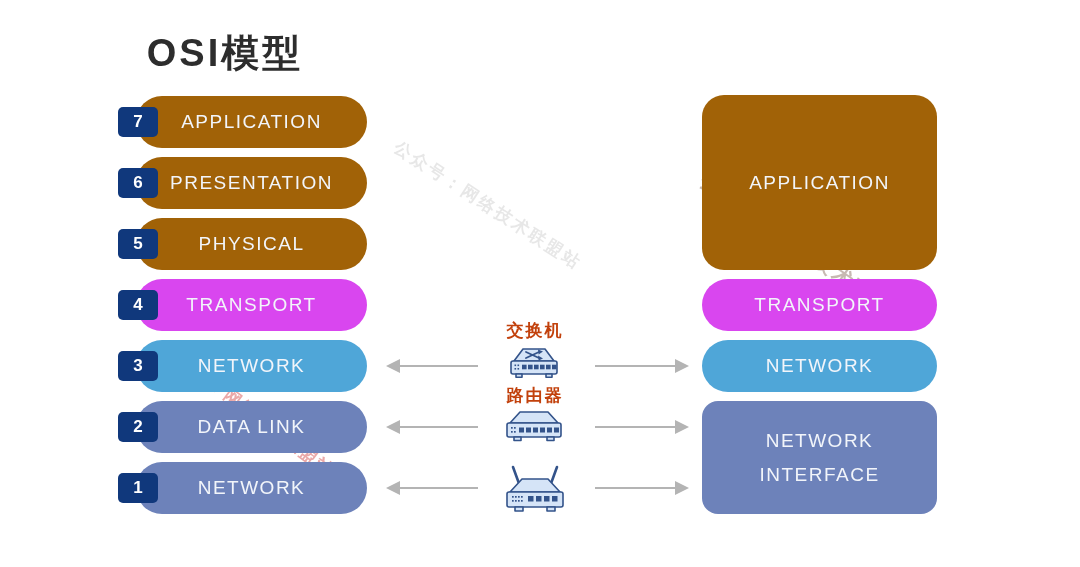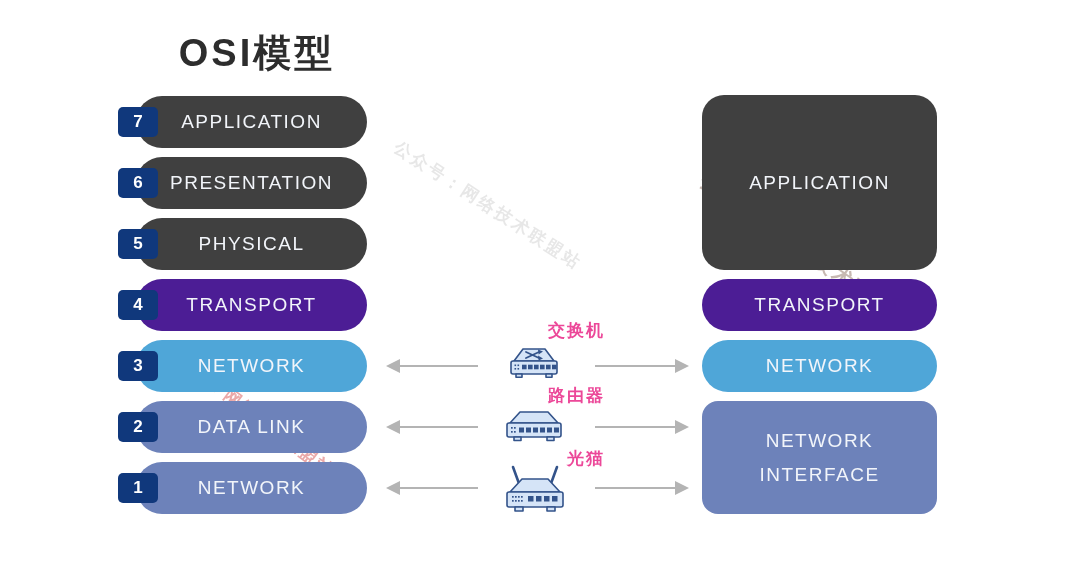--- a/index.html
+++ b/index.html
@@ -3,49 +3,49 @@
 <meta charset="utf-8">
 <style>
   html,body { margin:0; padding:0; background:#ffffff; }
   .stage {
     position:relative; width:1080px; height:567px; background:#ffffff;
     font-family:"Liberation Sans", sans-serif; overflow:hidden;
   }
   
   .title { position:absolute; font-weight:700; font-size:38px; color:#2d2d2d;
            letter-spacing:3px; text-align:center; white-space:nowrap; }
-  .title-osi   { left:147px; top:28px; width:220px; }
+  .title-osi   { left:115px; top:28px; width:220px; }
   .title-tcpip { left:680px; top:34px; width:300px; }
 
   
   .osi-row { position:absolute; left:118px; width:249px; height:52px; }
   .pill { position:absolute; left:18px; top:0; right:0; bottom:0; border-radius:26px;
           display:flex; align-items:center; justify-content:center;
           color:#f2f5fa; font-size:19px; letter-spacing:1.5px; }
   .badge { position:absolute; left:0; top:11px; width:40px; height:30px;
            background:#10387c; border-radius:5px; color:#ffffff; font-weight:700;
            font-size:17px; display:flex; align-items:center; justify-content:center; z-index:2; }
-  .c-peri  { background:#404040; }
-  .c-green { background:#4c1d95;text-align:right; }
+  .c-peri  { background:#a16207; }
+  .c-green { background:#d946ef;text-align:right; }
   .c-blue  { background:#4fa6d8; }
   .c-slate { background:#6d82ba; }
 
   
   .tcp-block { position:absolute; left:702px; width:235px;
                display:flex; align-items:center; justify-content:center;
                color:#f2f5fa; font-size:19px; letter-spacing:1.5px; }
   .tcp-app       { top:95px;  height:175px; border-radius:22px; }
   .tcp-transport { top:279px; height:52px;  border-radius:26px; }
   .tcp-network   { top:340px; height:52px;  border-radius:26px; }
   .tcp-interface { top:401px; height:113px; border-radius:16px;
                    flex-direction:column; line-height:1.75; }
 
   
-  .device-label { position:absolute; left:465px; width:140px; text-align:right;
-                  font-weight:700; font-size:17px; color:#ec4899; letter-spacing:2px; }
+  .device-label { position:absolute; left:465px; width:140px; text-align:center;
+                  font-weight:700; font-size:17px; color:#c2410c; letter-spacing:2px; }
   .lbl-switch { top:319px; }
   .lbl-router { top:384px; }
   .lbl-modem  { top:447px; }
   .device-icon { position:absolute; }
   .icon-switch { left:504px; top:343px; }
   .icon-router { left:502px; top:407px; }
   .icon-modem  { left:500px; top:460px; }
 
   
   .arrow { position:absolute; height:16px; }
@@ -204,21 +204,20 @@
         <rect x="17" y="20.5" width="5" height="5"></rect>
         <rect x="24" y="20.5" width="5" height="5"></rect>
         <rect x="31" y="20.5" width="5" height="5"></rect>
         <rect x="38" y="20.5" width="5" height="5"></rect>
         <rect x="45" y="20.5" width="5" height="5"></rect>
         <rect x="52" y="20.5" width="5" height="5"></rect>
       </g>
     </svg>
   </div>
 
-  <div class="device-label lbl-modem">光猫</div>
   <div class="device-icon icon-modem">
     <svg class="icon-svg" width="70" height="60" viewBox="0 0 70 60">
       <g stroke="#33538a" stroke-width="2.6" fill="none" stroke-linecap="round">
         <path d="M21,29 L13,7"></path>
         <path d="M49,29 L57,7"></path>
       </g>
       <g fill="#d5e4f7" stroke="#33538a" stroke-width="1.6" stroke-linejoin="round">
         <polygon points="10,32 22,19 48,19 60,32"></polygon>
         <rect x="7" y="32" width="56" height="15" rx="2"></rect>
         <rect x="15" y="47" width="8" height="4"></rect>

